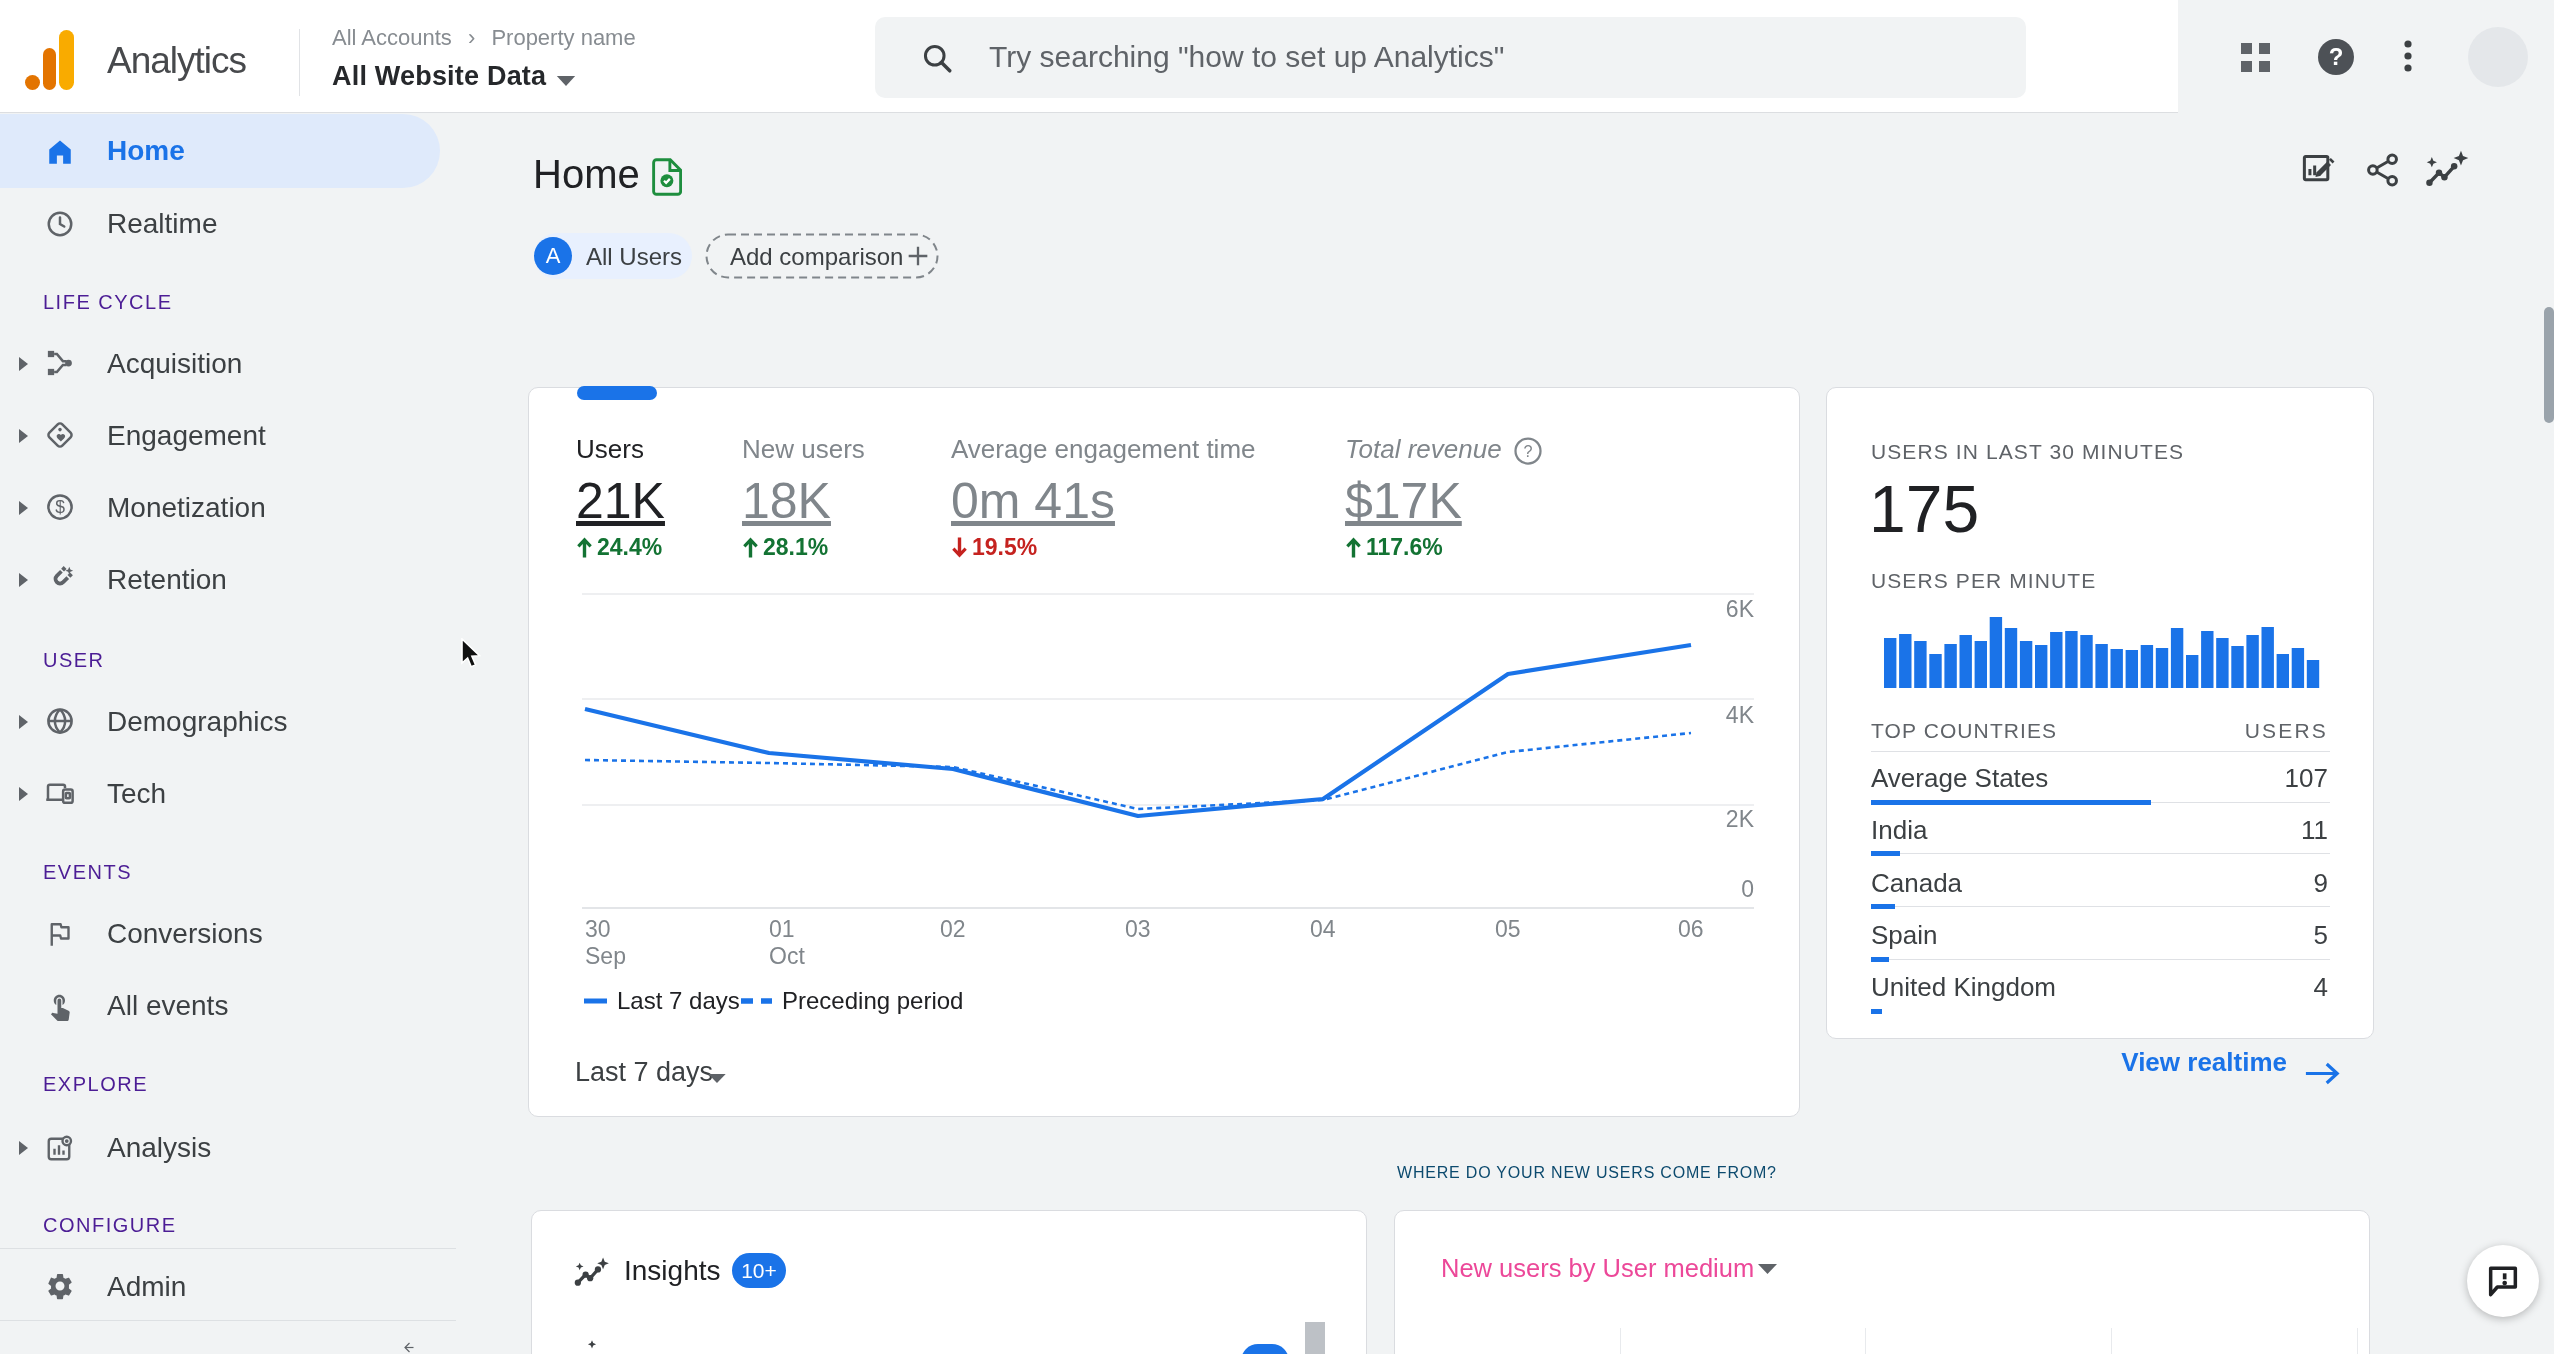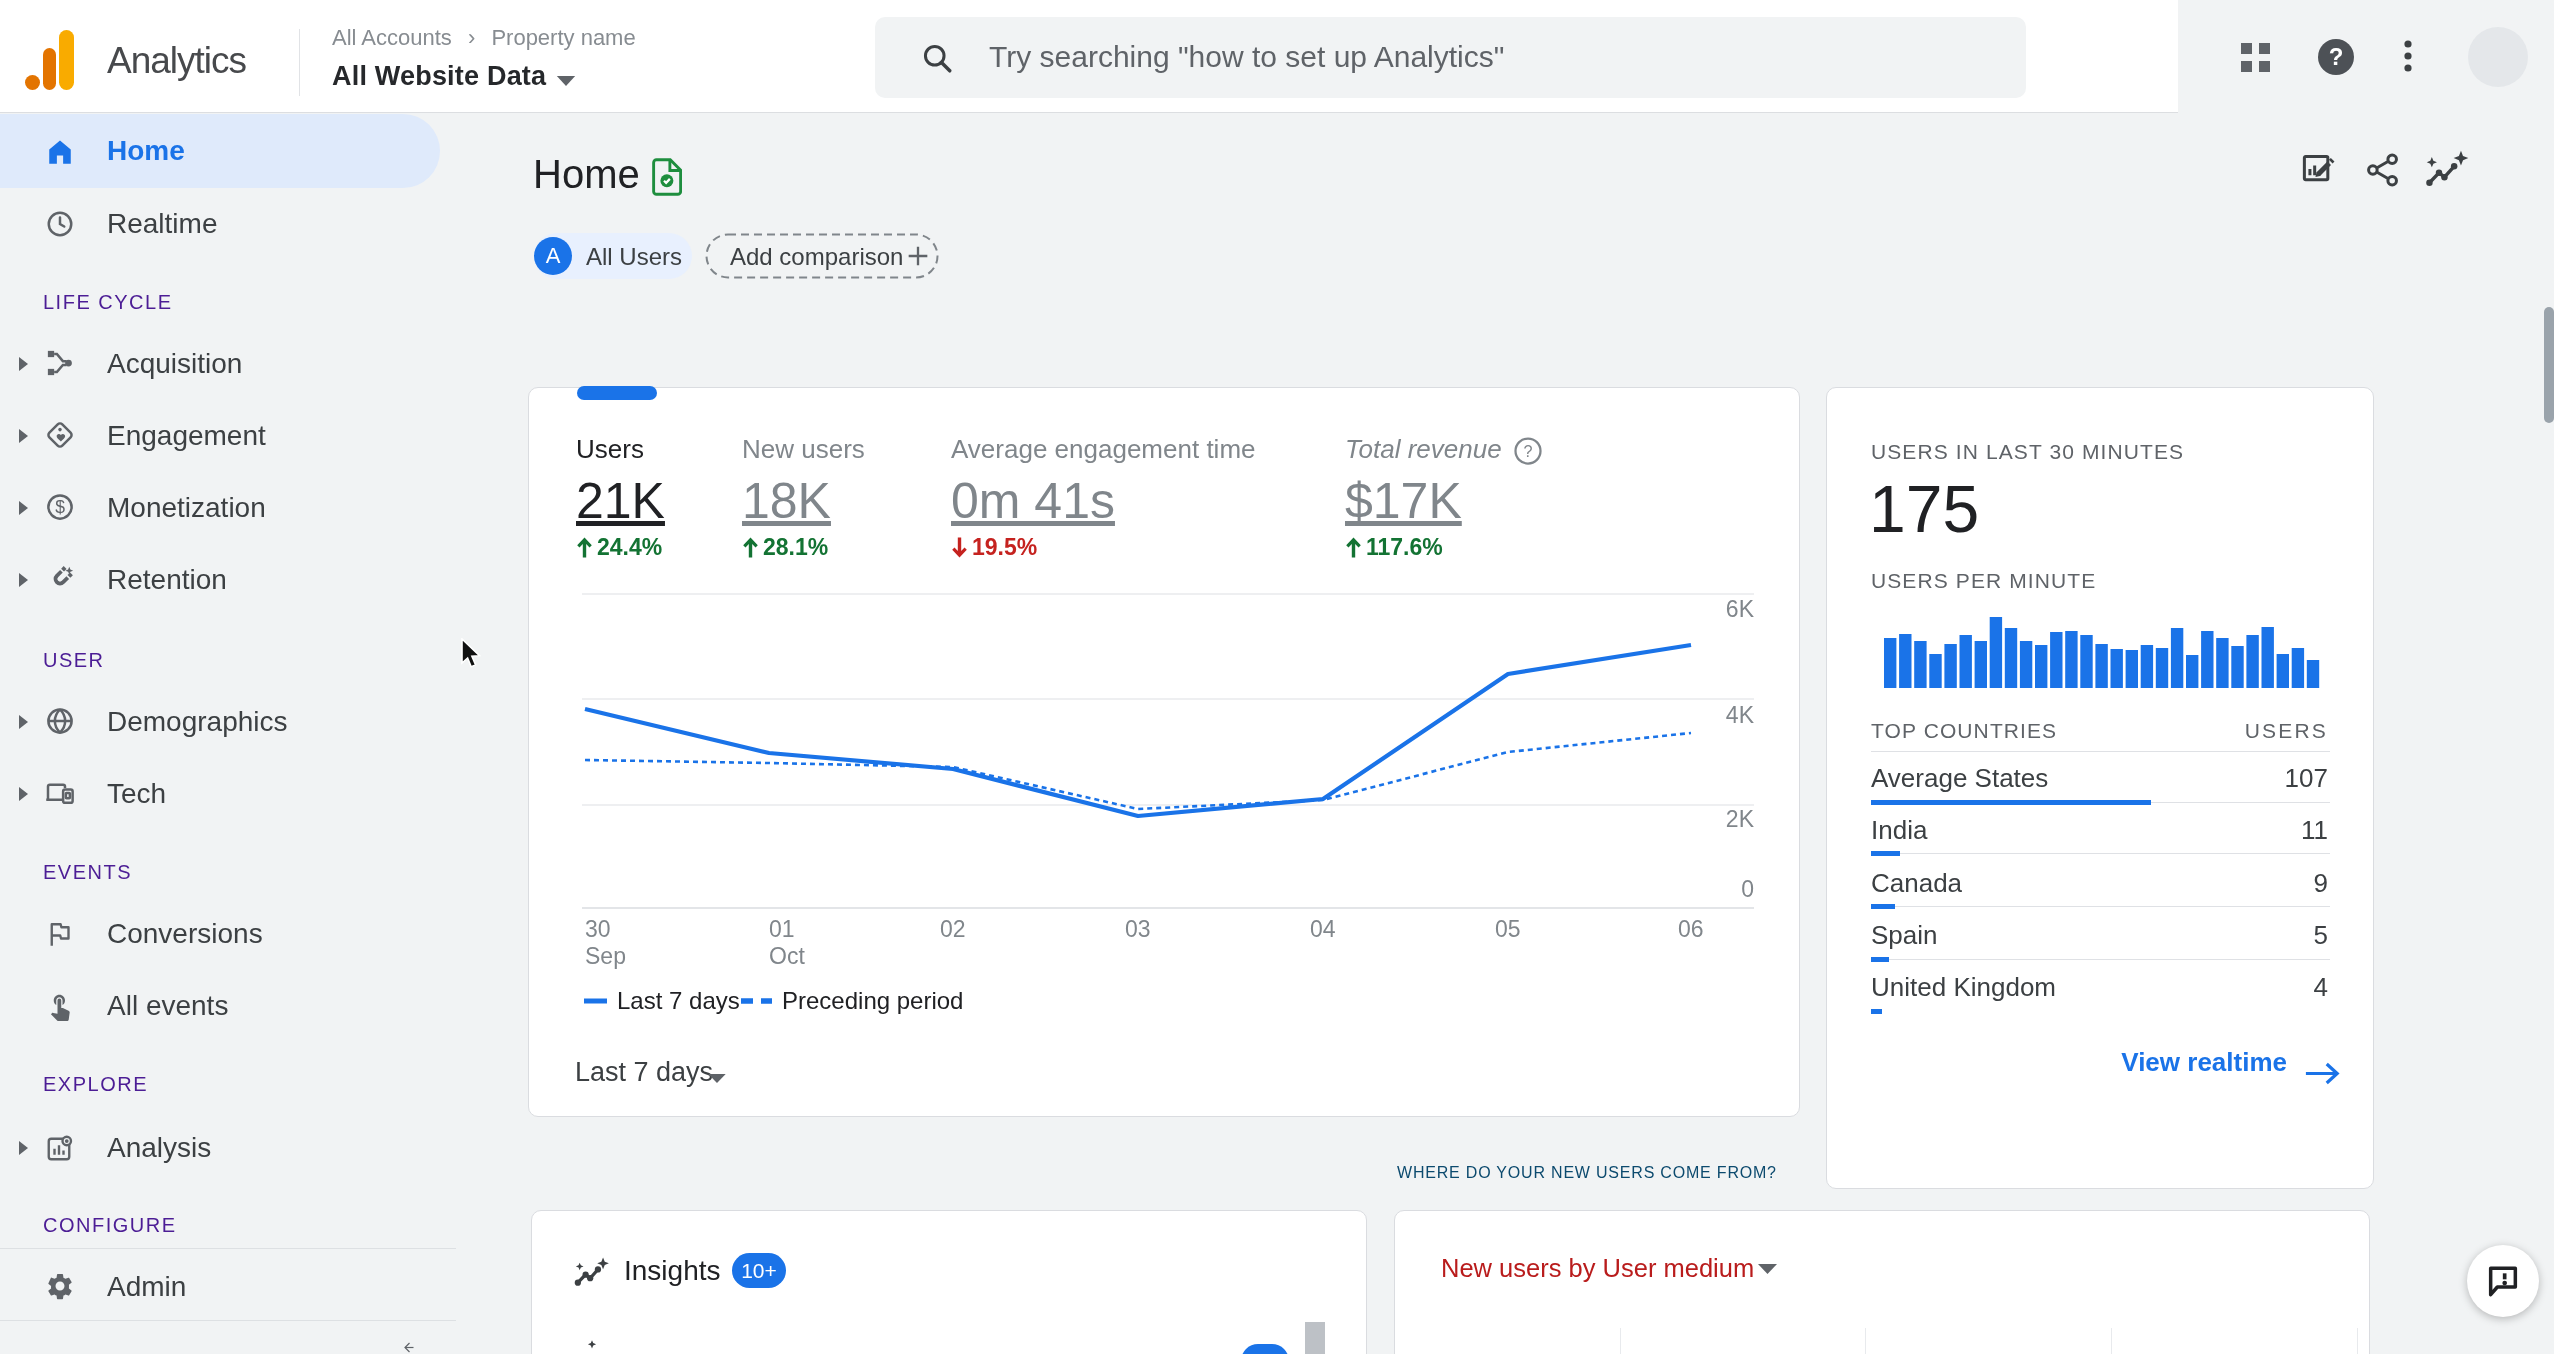--- a/index.html
+++ b/index.html
@@ -33,34 +33,34 @@
 .chip2 { position:absolute; left:705px; top:233px; width:234px; height:46px; }
 .chip2 .t { position:absolute; left:25px; top:10px; font-size:24px; font-weight:400; color:#3c4043; }
 .card { position:absolute; background:#fff; border:1px solid #dadce0; border-radius:10px; }
 #bigcard { left:528px; top:387px; width:1272px; height:730px; }
 #bigtab { position:absolute; left:48px; top:-2px; width:80px; height:14px; background:#1a73e8; border-radius:7px; }
 .statlbl { position:absolute; top:46px; font-size:26px; color:#80868b; }
 .statnum { position:absolute; top:84px; font-size:50px; color:#80868b;text-decoration:underline; }
 .statdelta { position:absolute; top:146px; font-size:23px; font-weight:700; color:#137333; }
 .statdelta svg { vertical-align:-3px; margin-right:4px; }
 .statdelta.red { color:#c5221f; }
-#rtcard { left:1826px; top:387px; width:548px; height:802px; }
+#rtcard { left:1826px; top:387px; width:548px; height:652px; }
 .rtlbl { position:absolute; left:44px; font-size:21px; font-weight:400; color:#5f6368; letter-spacing:1.1px; }
 #rtnum { position:absolute; font-size:66px; color:#202124; }
 .ctry { position:absolute; left:44px; font-size:26px; color:#3c4043; }
 .cval { position:absolute; right:45px; font-size:26px; color:#3c4043; text-align:right; }
 .cline { position:absolute; left:44px; width:459px; height:1px; background:#dfe1e5; }
 .cbar { position:absolute; left:44px; height:5px; background:#1a73e8; }
 #viewrt { position:absolute; right:86px; top:659px; font-size:26px; font-weight:700; color:#1a73e8; }
 #bottomhdr { position:absolute; left:1397px; top:1164px; font-size:16px; font-weight:400; color:#0c4a6e; letter-spacing:0.8px; }
 #blcard { left:531px; top:1210px; width:836px; height:200px; }
 #brcard { left:1394px; top:1210px; width:976px; height:200px; }
 #insights-t { position:absolute; left:92px; top:44px; font-size:28px; color:#202124; }
 #pill10 { position:absolute; left:200px; top:42px; width:54px; height:35px; background:#1a73e8; border-radius:18px; color:#fff; font-size:21px; text-align:center; line-height:35px; }
-#nubm { position:absolute; left:46px; top:43px; font-size:25.5px; color:#b91c1c; }
+#nubm { position:absolute; left:46px; top:43px; font-size:25.5px; color:#ec4899; }
 #scrollthumb { position:absolute; left:2544px; top:307px; width:10px; height:116px; background:#9aa3ab; border-radius:5px; }
 #chatfab { position:absolute; left:2467px; top:1245px; width:72px; height:72px; border-radius:50%; background:#fff; box-shadow:0 2px 8px rgba(0,0,0,0.25); }
 </style>
 </head>
 <body>
 <div id="root">
 
   <div id="header">
     <svg class="abs" style="left:25px;top:28px" width="52" height="62" viewBox="0 0 52 62">
       <rect x="34" y="2" width="15" height="60" rx="7.5" fill="#f9ab00"></rect>

